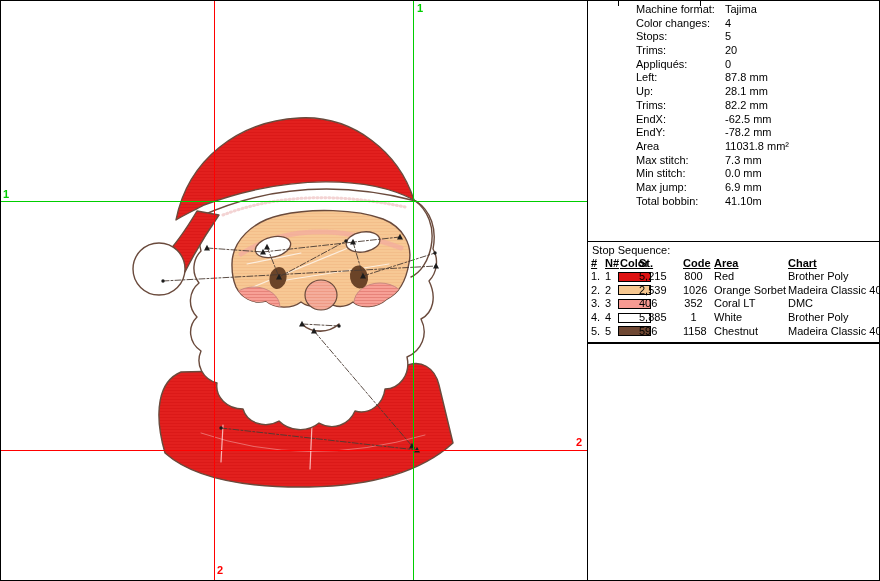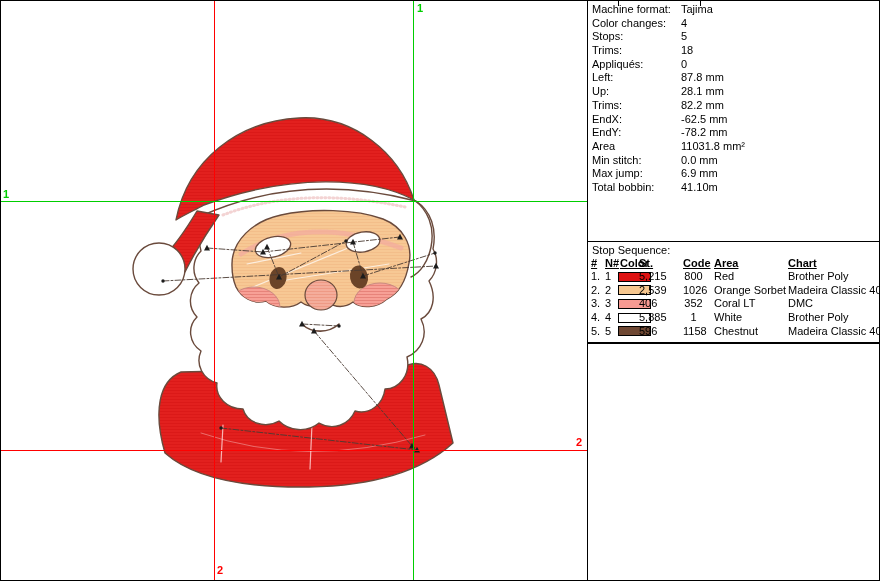--- a/index.html
+++ b/index.html
@@ -15,21 +15,21 @@
   }
   
   #design-canvas{position:absolute;left:0;top:0;width:586px;height:579px;background:#fff;}
   #santa-svg{position:absolute;left:0;top:0;}
   .guide-v{position:absolute;top:0;bottom:0;width:1px;}
   .guide-h{position:absolute;left:0;width:586px;height:1px;}
   .guide-label{position:absolute;font-size:11px;line-height:11px;font-weight:bold;}
   
   #panel-divider{position:absolute;left:586px;top:0;bottom:0;width:1px;background:#000;}
   .top-tick{position:absolute;top:0;width:1px;height:5px;background:#000;}
-  #info-panel{position:absolute;left:588px;top:2px;width:290px;}
+  #info-panel{position:absolute;left:588px;top:2px;width:290px;padding-left:44px;}
   .info-row{position:relative;height:13.7px;line-height:13.7px;white-space:nowrap;}
   .info-label{position:absolute;left:3px;}
   .info-value{position:absolute;left:92px;}
   #seq-divider{position:absolute;left:587px;top:240px;width:293px;height:1px;background:#000;}
   #seq-title{position:absolute;left:591px;top:243px;line-height:12px;}
   #seq-header{position:absolute;left:588px;top:256px;width:292px;height:13px;}
   .th{position:absolute;font-weight:bold;text-decoration:underline;line-height:13px;}
   .col-num{left:2px;width:13px;}
   .col-n{left:16px;width:13px;}
   .col-color{left:31px;width:34px;}
@@ -174,21 +174,21 @@
       <div class="info-row">
         <span class="info-label">Color changes:</span>
         <span class="info-value">4</span>
       </div>
       <div class="info-row">
         <span class="info-label">Stops:</span>
         <span class="info-value">5</span>
       </div>
       <div class="info-row">
         <span class="info-label">Trims:</span>
-        <span class="info-value">18</span>
+        <span class="info-value">20</span>
       </div>
       <div class="info-row">
         <span class="info-label">Appliqués:</span>
         <span class="info-value">0</span>
       </div>
       <div class="info-row">
         <span class="info-label">Left:</span>
         <span class="info-value">87.8 mm</span>
       </div>
       <div class="info-row">
@@ -203,20 +203,24 @@
         <span class="info-label">EndX:</span>
         <span class="info-value">-62.5 mm</span>
       </div>
       <div class="info-row">
         <span class="info-label">EndY:</span>
         <span class="info-value">-78.2 mm</span>
       </div>
       <div class="info-row">
         <span class="info-label">Area</span>
         <span class="info-value">11031.8 mm²</span>
+      </div>
+      <div class="info-row">
+        <span class="info-label">Max stitch:</span>
+        <span class="info-value">7.3 mm</span>
       </div>
       <div class="info-row">
         <span class="info-label">Min stitch:</span>
         <span class="info-value">0.0 mm</span>
       </div>
       <div class="info-row">
         <span class="info-label">Max jump:</span>
         <span class="info-value">6.9 mm</span>
       </div>
       <div class="info-row">

